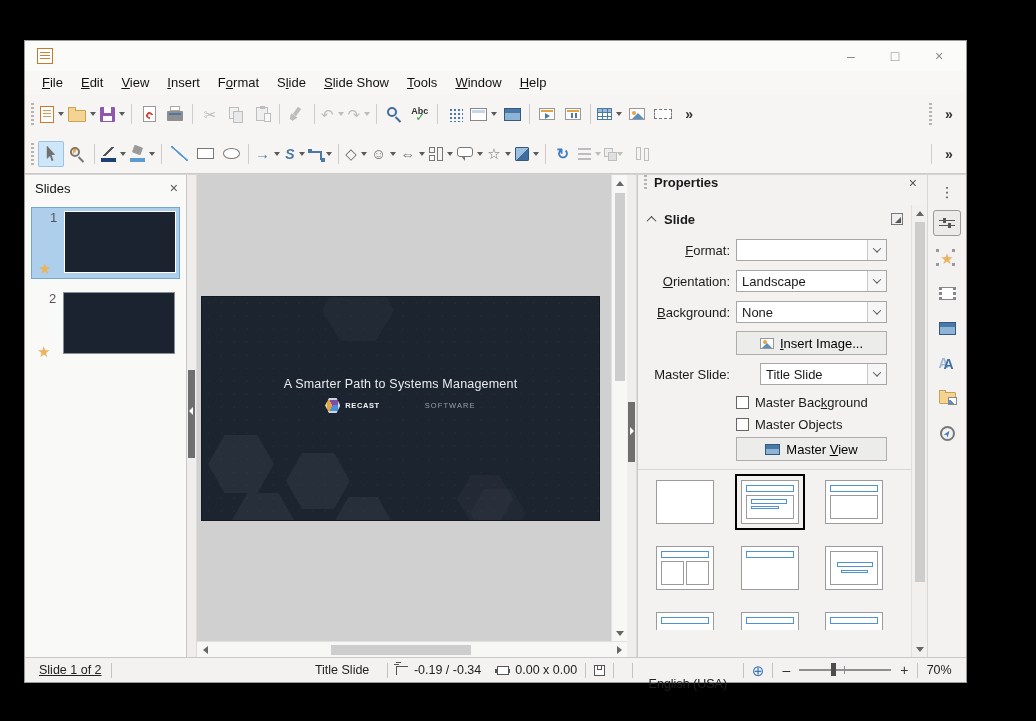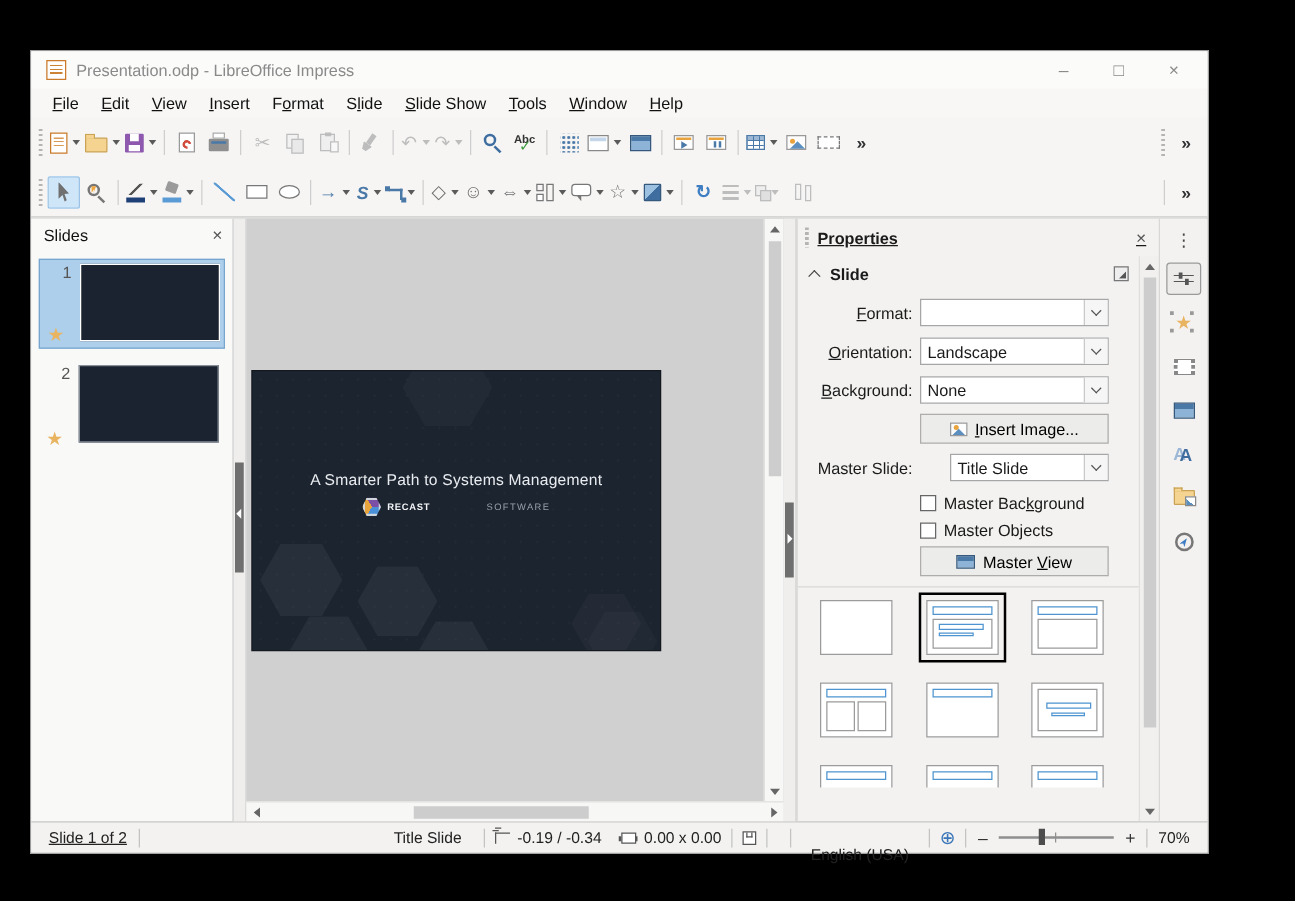--- a/index.html
+++ b/index.html
@@ -145,21 +145,21 @@
   
   .vsplit{width:10px;background:#efeeed;position:relative;border-right:1px solid #dcdbda;}
   .vsplit .bar{position:absolute;left:1px;width:7px;background:#6f6f6f;}
   .vsplit .arrowL{position:absolute;left:2px;border-top:4px solid transparent;border-bottom:4px solid transparent;border-right:4px solid #fff;}
   .vsplit .arrowR{position:absolute;left:3px;border-top:4px solid transparent;border-bottom:4px solid transparent;border-left:4px solid #fff;}
 
   
   .center{flex:1;position:relative;background:#d1d0d1;min-width:0;display:flex;flex-direction:column;}
   .canvaszone{flex:1;position:relative;overflow:hidden;display:flex;}
   .drawarea{flex:1;position:relative;}
-  .slidecanvas{position:absolute;left:5px;top:122px;width:326px;height:223px;background:#1c2430;
+  .slidecanvas{position:absolute;left:5px;top:122px;width:397px;height:223px;background:#1c2430;
       box-shadow:0 0 0 1px #14191f;overflow:hidden;
       background-image:radial-gradient(rgba(255,255,255,0.028) 1px,transparent 1px);background-size:13px 13px;}
   .hex{position:absolute;background:rgba(255,255,255,0.05);
       clip-path:polygon(25% 0,75% 0,100% 50%,75% 100%,25% 100%,0 50%);}
   .slide-title{position:absolute;left:0;right:0;top:80px;text-align:center;color:#e9ecef;font-size:12.5px;letter-spacing:.2px;}
   .brandline{position:absolute;left:0;right:0;top:101px;display:flex;align-items:center;justify-content:center;gap:5px;}
   .hexlogo{width:15px;height:15px;clip-path:polygon(25% 0,75% 0,100% 50%,75% 100%,25% 100%,0 50%);
       background:conic-gradient(from 210deg,#e8a33d 0 120deg,#7b4fa6 120deg 240deg,#4a90d9 240deg 360deg);
       box-shadow:inset 0 0 0 2px #cfd5da;}
   .brand1{color:#f2f4f6;font-weight:bold;font-size:7.5px;letter-spacing:.6px;}
@@ -171,21 +171,21 @@
   .sarr{width:16px;height:16px;display:flex;align-items:center;justify-content:center;flex:0 0 auto;}
   .tri-up{border-left:4px solid transparent;border-right:4px solid transparent;border-bottom:5px solid #666;}
   .tri-dn{border-left:4px solid transparent;border-right:4px solid transparent;border-top:5px solid #666;}
   .tri-lf{border-top:4px solid transparent;border-bottom:4px solid transparent;border-right:5px solid #666;}
   .tri-rt{border-top:4px solid transparent;border-bottom:4px solid transparent;border-left:5px solid #666;}
   .vthumb{width:10px;background:#cdcdcd;flex:0 0 auto;}
   .hthumb{height:10px;background:#cdcdcd;flex:0 0 auto;}
 
   
   .sidebar{width:290px;background:#f3f2f1;display:flex;flex-direction:column;border-left:1px solid #c8c8c8;}
-  .sb-head{height:30px;display:flex;align-items:center;padding:0 10px 0 6px;text-decoration:underline;}
+  .sb-head{height:30px;display:flex;align-items:flex-start;padding:0 10px 0 6px;}
   .sb-grip{width:3px;height:16px;background:repeating-linear-gradient(to bottom,#b5b4b3 0 2px,transparent 2px 4px);margin-right:7px;}
   .sb-title{font-weight:bold;font-size:13px;}
   .sb-close{margin-left:auto;color:#555;font-size:14px;}
   .sb-bodyrow{flex:1;display:flex;min-height:0;}
   .sb-content{flex:1;min-width:0;overflow:hidden;}
   .secthead{display:flex;align-items:center;height:24px;padding:0 8px 0 10px;margin-top:2px;}
   .chevup{width:7px;height:7px;border-left:1.6px solid #444;border-top:1.6px solid #444;
       transform:rotate(45deg) translate(1px,1px);margin-right:9px;}
   .secttitle{font-weight:bold;font-size:13px;}
   .moreicon{margin-left:auto;width:12px;height:12px;border:1px solid #777;background:#eee;position:relative;}
@@ -273,21 +273,20 @@
   .zdetent{position:absolute;left:45px;top:-3px;width:1px;height:8px;background:#8f8f8f;}
 </style>
 </head>
 <body>
 
 <div class="stage">
   <div class="win">
 
     <div class="titlebar">
       <span class="appicon"></span>
-      <span class="titletext">Presentation.odp - LibreOffice Impress</span>
       <span class="wincontrols">
         <span class="wbtn">–</span>
         <span class="wbtn">□</span>
         <span class="wbtn">×</span>
       </span>
     </div>
 
     <div class="menubar">
 
     <span class="mi"><span></span><u>F</u><span>ile</span></span>

